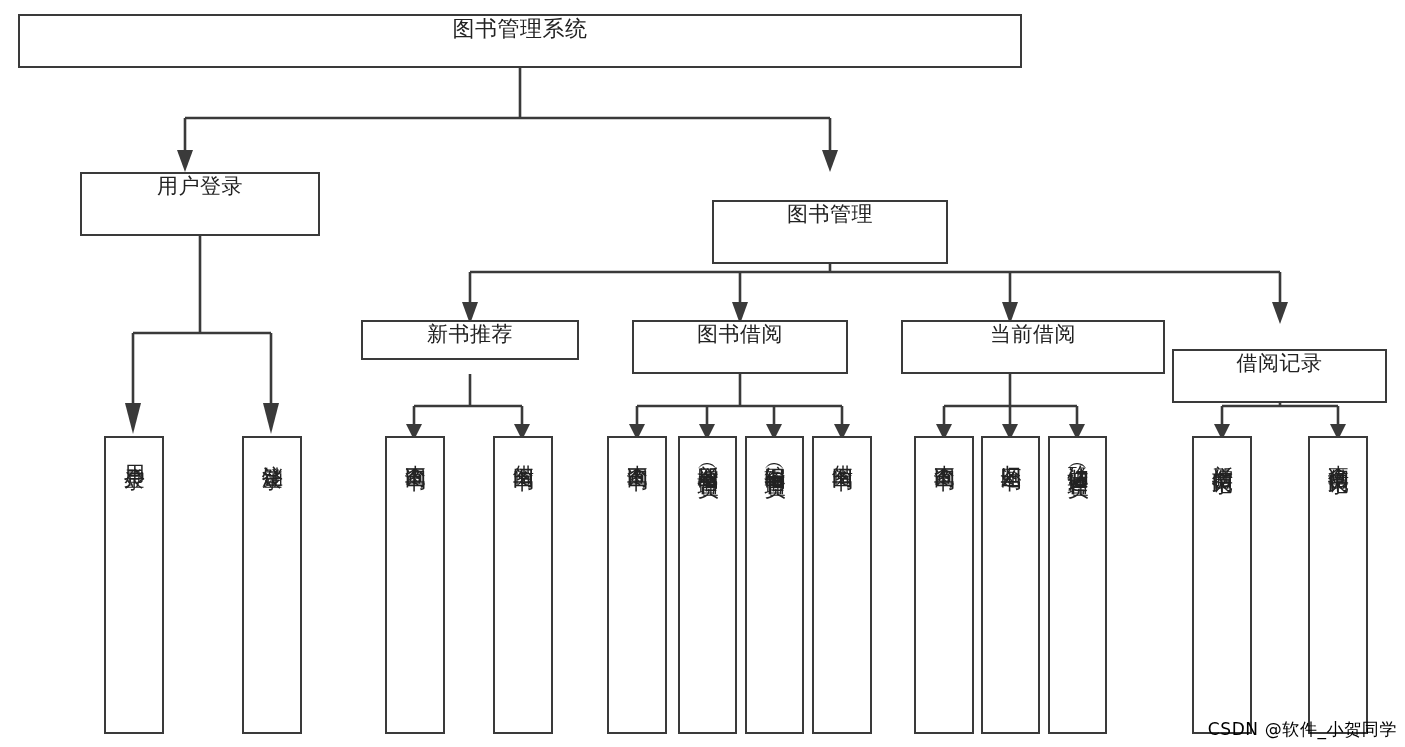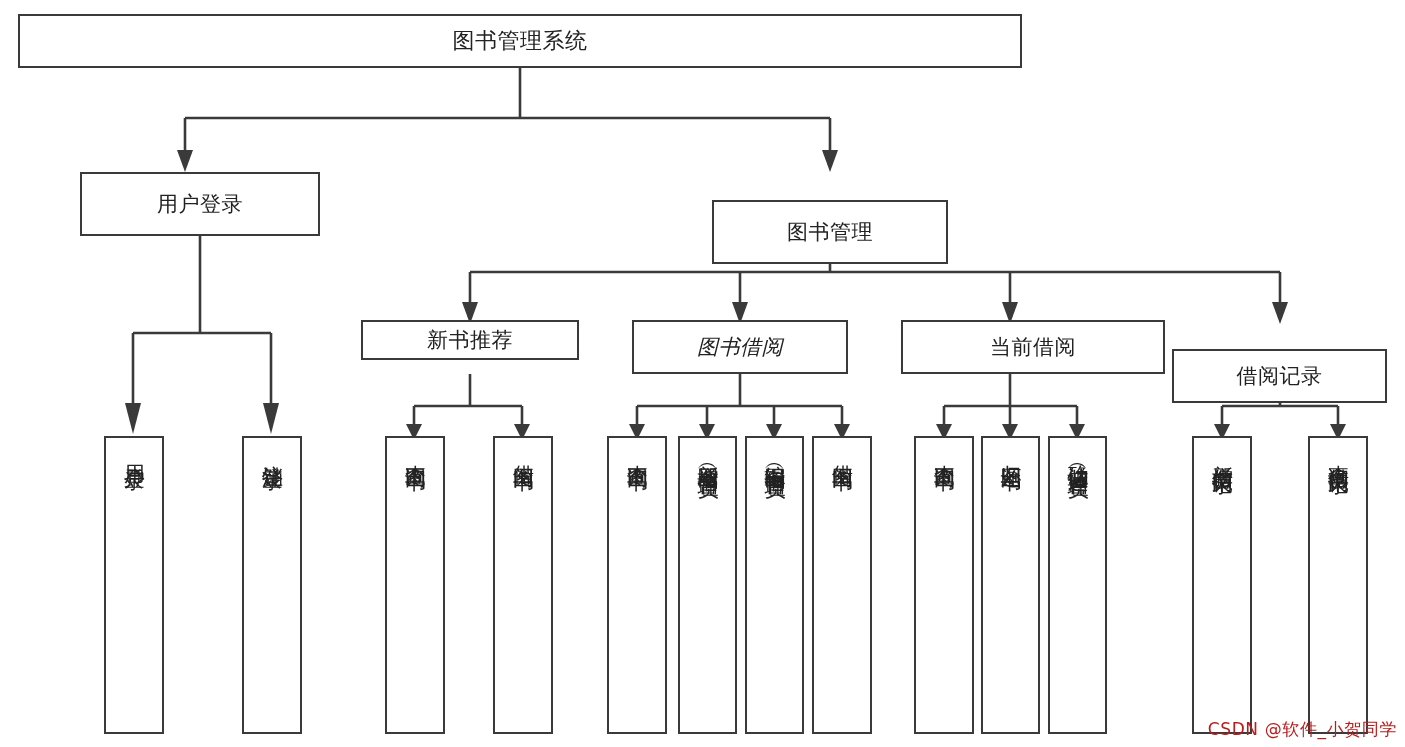--- a/index.html
+++ b/index.html
@@ -24,21 +24,20 @@
     top: 0;
     width: 1405px;
     height: 747px;
   }
   .node {
     position: absolute;
     box-sizing: border-box;
     background: #ffffff;
     border: 2px solid #3a3a3a;
     display: flex;
-    align-items: center;
     justify-content: center;
     z-index: 3;
   }
   .node .label {
     font-size: 21px;
     line-height: 1.15;
     letter-spacing: 0.5px;
     color: #222222;
     white-space: nowrap;
   }
@@ -54,21 +53,21 @@
     font-size: 21px;
     line-height: 1.28;
     letter-spacing: 2px;
     white-space: nowrap;
   }
   .watermark {
     position: absolute;
     right: 8px;
     bottom: 6px;
     font-size: 17px;
-    color: #b91c1c;
+    color: #000000;
     letter-spacing: 0.6px;
     z-index: 5;
     white-space: nowrap;
     font-family: "DejaVu Sans", "Liberation Sans", sans-serif;
   }
 </style>
 </head>
 <body>
 
 <div id="canvas">
@@ -160,21 +159,21 @@
   </div>
 
   <div class="node" style="left:712px; top:172px; width:236px; height:64px;margin-top:28px;">
     <span class="label">图书管理</span>
   </div>
 
   <div class="node" style="left:361px; top:320px; width:218px; height:40px;">
     <span class="label">新书推荐</span>
   </div>
 
-  <div class="node" style="left:632px; top:320px; width:216px; height:54px;font-style:italic;">
+  <div class="node" style="left:632px; top:320px; width:216px; height:54px;">
     <span class="label">图书借阅</span>
   </div>
 
   <div class="node" style="left:901px; top:320px; width:264px; height:54px;">
     <span class="label">当前借阅</span>
   </div>
 
   <div class="node" style="left:1172px; top:320px; width:215px; height:54px;margin-top:29px;">
     <span class="label">借阅记录</span>
   </div>

